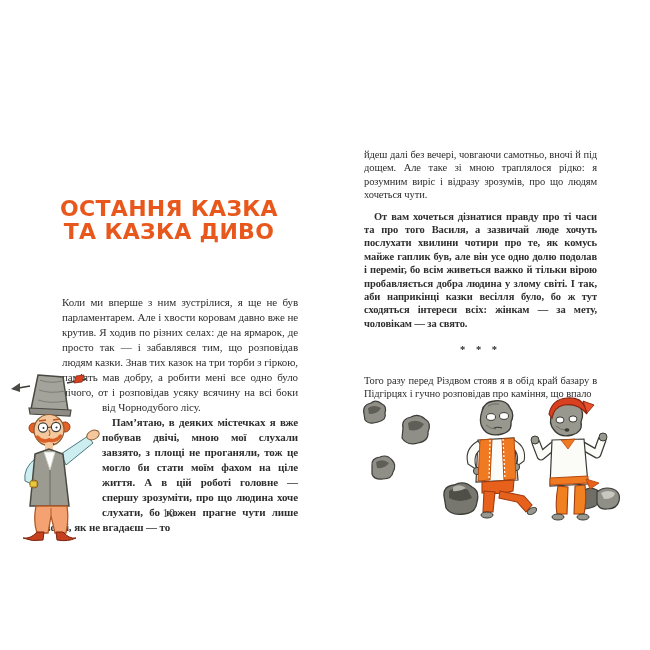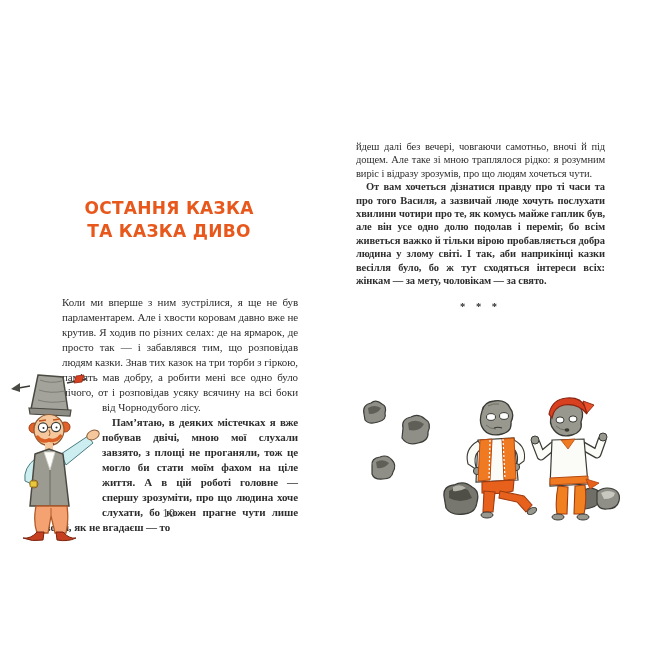--- a/index.html
+++ b/index.html
@@ -5,40 +5,40 @@
   html,body{margin:0;padding:0;background:#ffffff;}
   .canvas{
     position:relative;width:650px;height:650px;background:#ffffff;
     overflow:hidden;font-family:"Liberation Serif", serif;color:#2e2e2e;
   }
   
   .page-left{position:absolute;left:40px;top:197px;width:258px;}
   .chapter-title{
     margin:0;text-align:center;color:#e8581c;
     font-family:"DejaVu Sans", sans-serif;font-weight:bold;
-    font-size:17px;line-height:23px;letter-spacing:.3px;
+    font-size:22px;line-height:23px;letter-spacing:.3px;
   }
   .left-body{
     margin-top:52px;text-align:justify;
     font-size:11px;line-height:15px;letter-spacing:-0.1px;
   }
   .left-body p{margin:0;}
   .spacer-line7{float:left;clear:left;width:22px;height:15px;margin-top:90px;}
   .spacer-rest{float:left;clear:left;width:62px;height:112px;}
   .p-indent{text-indent:10px;font-weight:bold;}
   .page-number{
     position:absolute;left:40px;top:506px;width:258px;text-align:center;
     font-size:12px;color:#4a4a4a;letter-spacing:.5px;
   }
   
   .page-right{
     position:absolute;left:356px;top:140px;width:249px;
     text-align:justify;font-size:10.5px;line-height:13.4px;letter-spacing:-0.1px;
   }
-  .page-right p{margin:0;}
+  .page-right p{margin:8px;}
   .section-separator{
     text-align:center;font-weight:bold;font-size:10.5px;
     letter-spacing:4px;margin:13px 0 17px 0;color:#2e2e2e;
   }
   
   .illu-storyteller{position:absolute;left:10px;top:372px;width:94px;height:172px;}
   .illu-stonemen{position:absolute;left:356px;top:392px;width:274px;height:132px;}
 </style>
 </head>
 <body>
@@ -104,20 +104,21 @@
       <path d="M41 136 L41 144" stroke="#b05a28" stroke-width="1"></path>
       <path d="M27 160 Q21 167 13 166 Q22 170 33 168 L34 160 Z" fill="#c5401e" stroke="#7a2410" stroke-width="1"></path>
       <path d="M46 160 L47 168 Q58 170 66 166 Q59 167 53 160 Z" fill="#c5401e" stroke="#7a2410" stroke-width="1"></path>
     </g>
   </svg>
 
   <div class="page-right">
     <p>йдеш далі без вечері, човгаючи самотньо, вночі й під дощем. Але таке зі мною траплялося рідко: я розумним виріс і відразу зрозумів, про що людям хочеться чути.</p>
     <p class="p-indent">От вам хочеться дізнатися правду про ті часи та про того Василя, а зазвичай люде хочуть послухати хвилини чотири про те, як комусь майже гаплик був, але він усе одно долю подолав і переміг, бо всім живеться важко й тільки вірою пробавляється добра людина у злому світі. І так, аби наприкінці казки весілля було, бо ж тут сходяться інтереси всіх: жінкам — за мету, чоловікам — за свято.</p>
     <div class="section-separator">* * *</div>
+    <p>Того разу перед Різдвом стояв я в обід край базару в Підгірцях і гучно розповідав про каміння, що впало</p>
   </div>
 
   <svg class="illu-stonemen" viewBox="0 0 274 132">
 
     <g>
       <path d="M8 22 Q6 13 15 11 Q20 7 26 12 Q31 14 29 21 Q31 28 22 30 Q13 33 9 28 Z" fill="#8f8f88" stroke="#3c3c38" stroke-width="1.2"></path>
       <path d="M12 16 Q18 12 25 16 Q22 22 13 22 Z" fill="#5f5f58"></path>
       <path d="M47 36 Q45 27 55 25 Q62 21 69 27 Q76 31 72 40 Q73 49 62 51 Q51 54 46 46 Z" fill="#8f8f88" stroke="#3c3c38" stroke-width="1.2"></path>
       <path d="M52 31 Q60 26 68 32 Q64 40 53 38 Z" fill="#5f5f58"></path>
       <path d="M16 74 Q15 66 24 65 Q31 62 36 68 Q41 73 37 80 Q36 87 27 87 Q18 88 16 82 Z" fill="#8f8f88" stroke="#3c3c38" stroke-width="1.2"></path>

